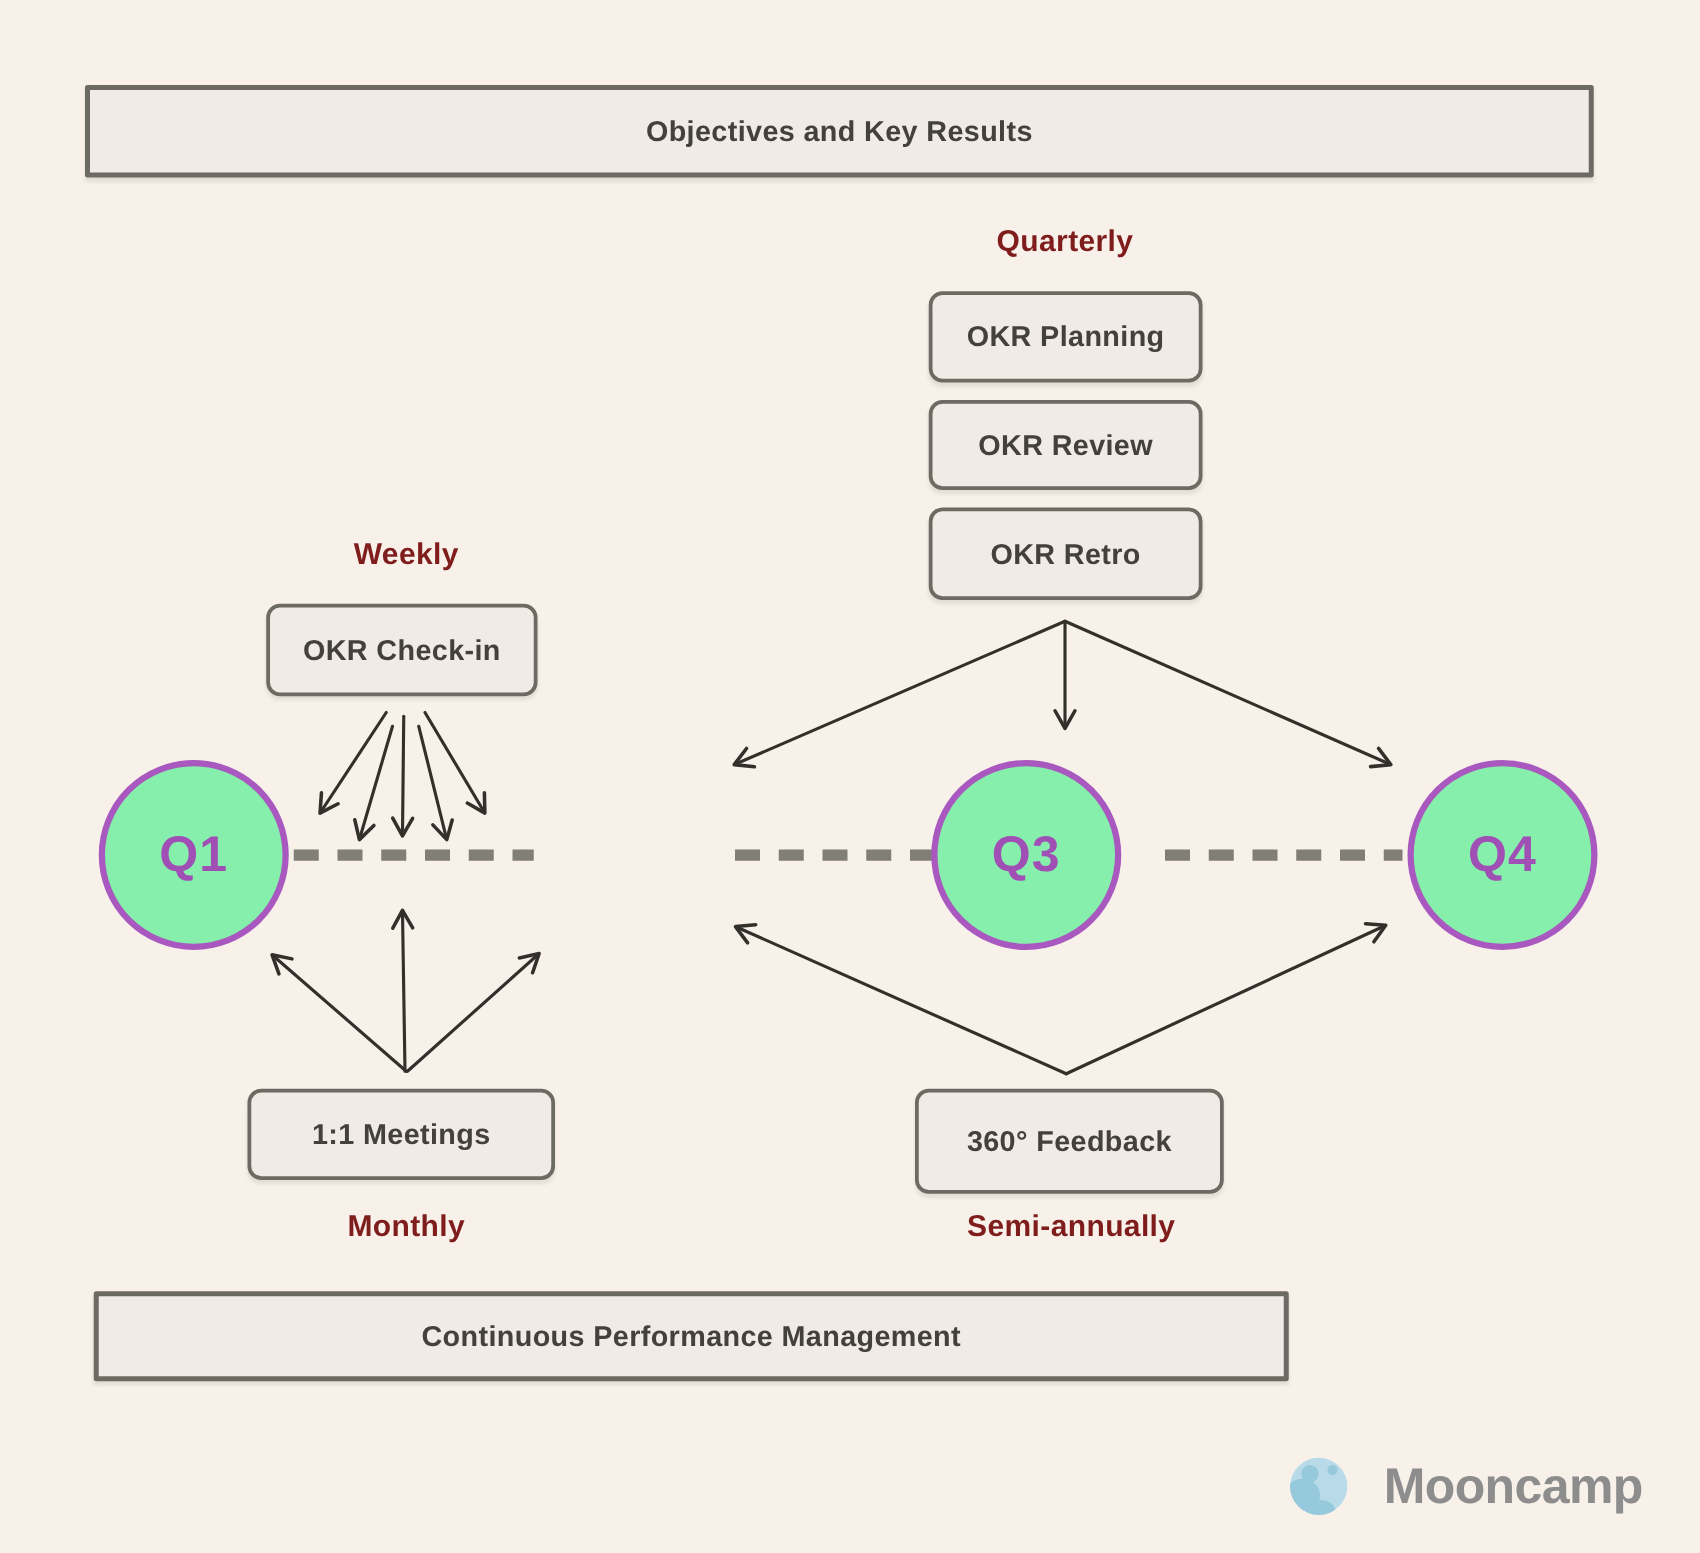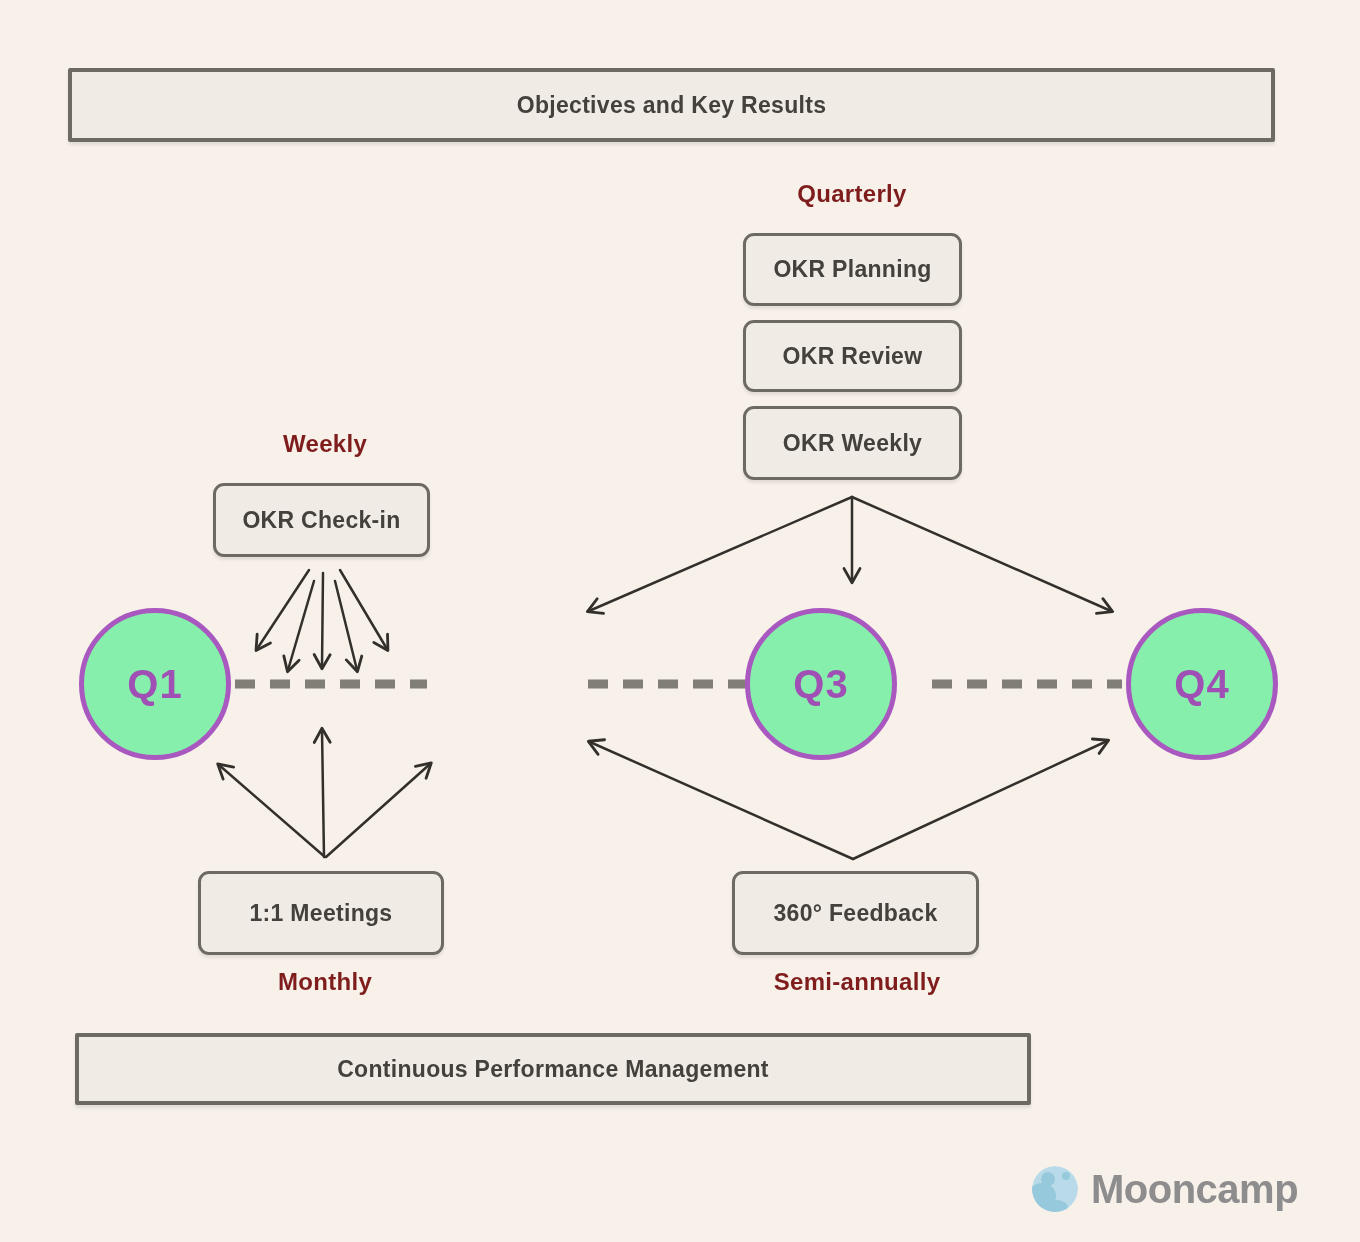--- a/index.html
+++ b/index.html
@@ -30,21 +30,21 @@
   .qcircle {
     position:absolute; box-sizing:border-box; width:152px; height:152px;
     background:#86efac; border:5px solid #a958bf; border-radius:50%;
     display:flex; align-items:center; justify-content:center;
     color:#a04fb5; font-weight:700; font-size:40px; letter-spacing:1px;
     z-index:2;
   }
 
   .logo {
     position:absolute; left:1028px; top:1162px;
-    display:flex; align-items:center; gap:9px; z-index:2;
+    display:flex; align-items:center; gap:25px; z-index:2;
   }
   .logo-text {
     font-weight:700; font-size:40px; color:#8d8d8d; letter-spacing:-.5px;
   }
 </style>
 </head>
 <body>
 
 <div class="stage">
 
@@ -95,39 +95,39 @@
   </div>
 
   <div class="cadence-label" style="left:852px; top:194px;">Quarterly</div>
   <div class="node" style="left:743px; top:320px; width:219px; height:72px;">
     <span>OKR Review</span>
   </div>
   <div class="node" style="left:743px; top:233px; width:219px; height:73px;">
     <span>OKR Planning</span>
   </div>
   <div class="node" style="left:743px; top:406px; width:219px; height:74px;">
-    <span>OKR Weekly</span>
+    <span>OKR Retro</span>
   </div>
 
   <div class="cadence-label" style="left:325px; top:444px;">Weekly</div>
   <div class="node" style="left:213px; top:483px; width:217px; height:74px;">
     <span>OKR Check-in</span>
   </div>
 
   <div class="qcircle" style="left:79px;  top:608px;">
     <span>Q1</span>
   </div>
   <div class="qcircle" style="left:745px; top:608px;">
     <span>Q3</span>
   </div>
   <div class="qcircle" style="left:1126px; top:608px;">
     <span>Q4</span>
   </div>
 
-  <div class="node" style="left:198px; top:871px; width:246px; height:84px;">
+  <div class="node" style="left:198px; top:871px; width:246px; height:73px;">
     <span>1:1 Meetings</span>
   </div>
   <div class="cadence-label" style="left:325px; top:982px;">Monthly</div>
 
   <div class="node" style="left:732px; top:871px; width:247px; height:84px;">
     <span>360° Feedback</span>
   </div>
   <div class="cadence-label" style="left:857px; top:982px;">Semi-annually</div>
 
   <div class="node banner" style="left:75px; top:1033px; width:956px; height:72px;">

